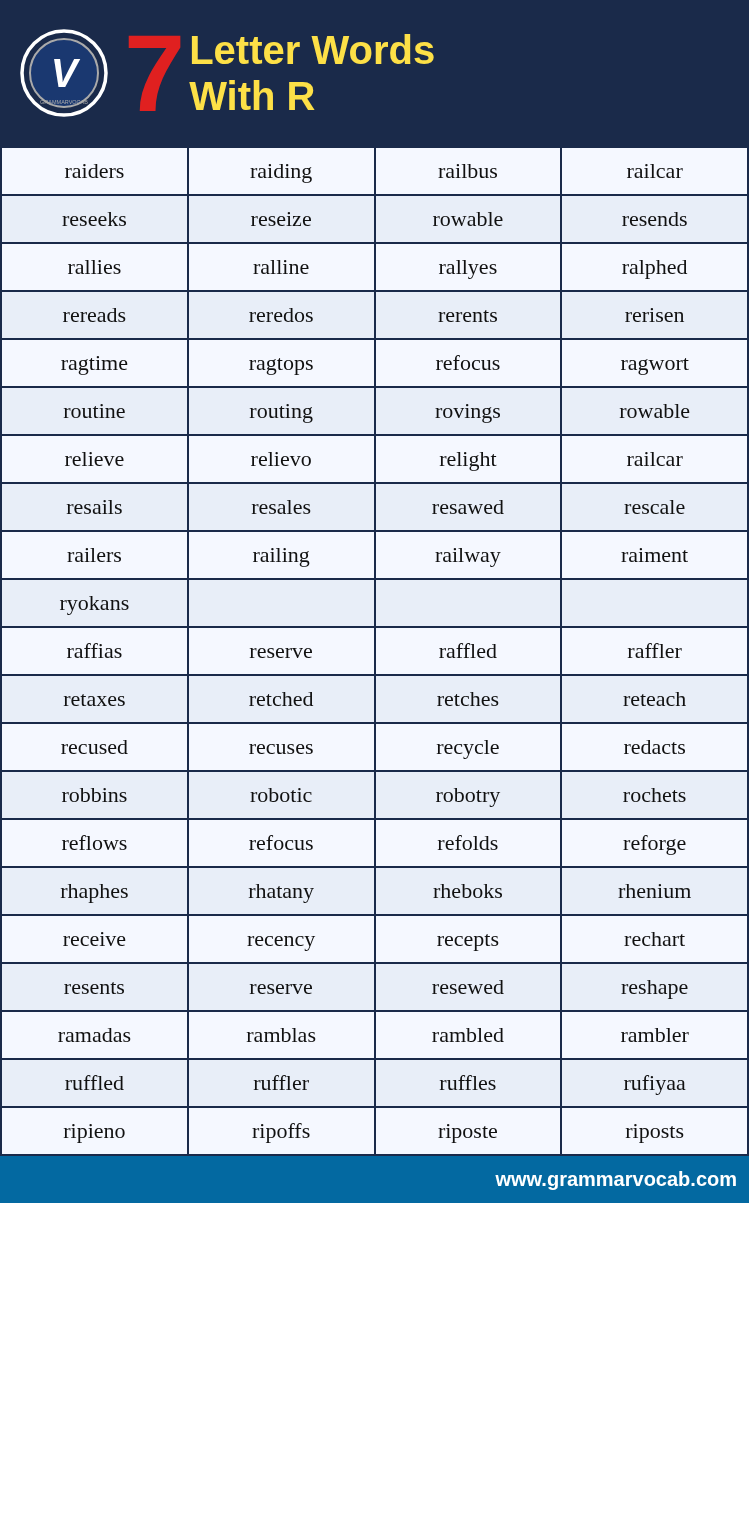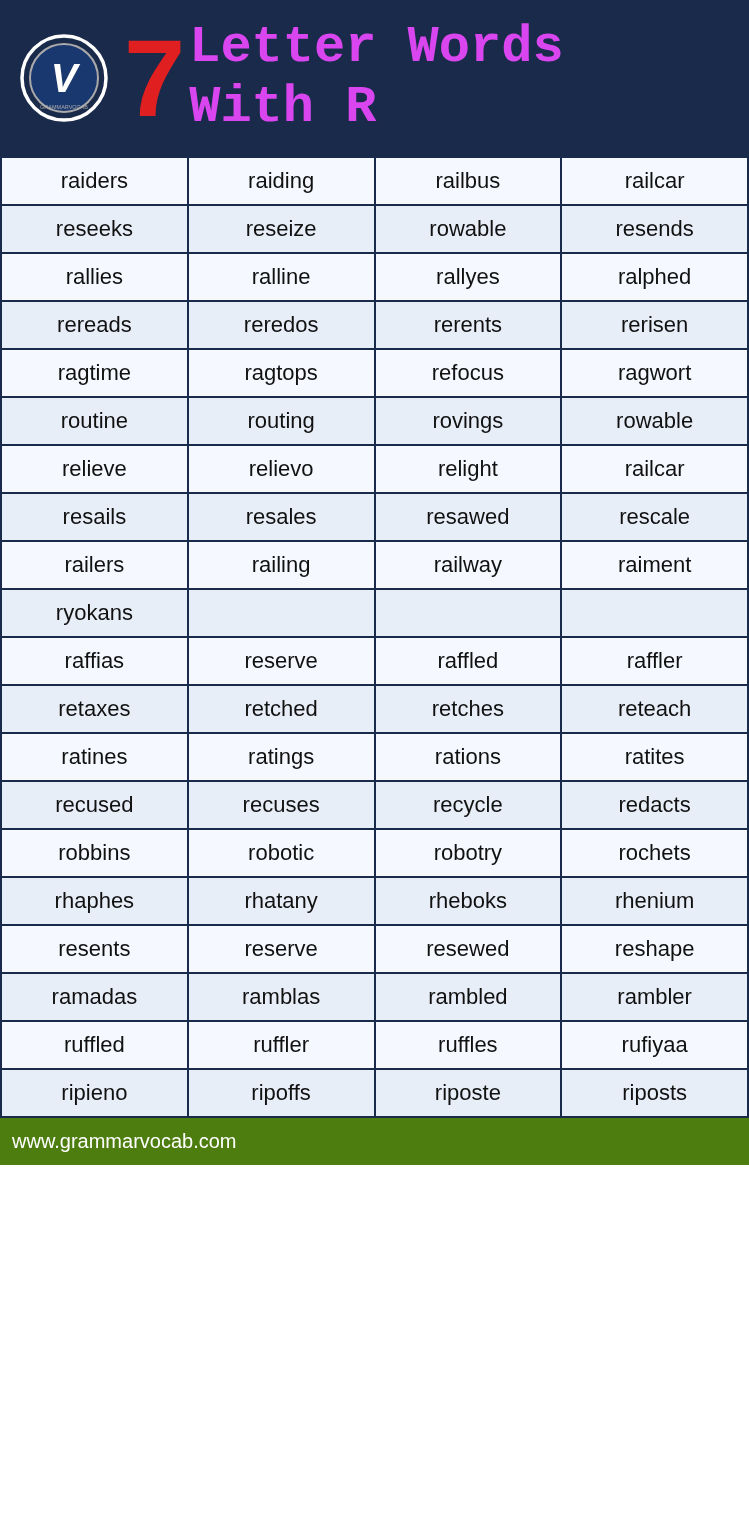--- a/index.html
+++ b/index.html
@@ -26,31 +26,32 @@
 
     .big-seven {
       font-size: 110px;
       font-weight: 900;
       color: #e02020;
       line-height: 1;
       font-family: Arial Black, Arial, sans-serif;
     }
 
     .title-text {
-      font-size: 52px;
+      font-size: 40px;
       font-weight: 900;
-      color: #d946ef;
+      color: #fde047;
       line-height: 1.15;
-      font-family: Liberation Mono, monospace;
+      font-family: Liberation Sans, sans-serif;
     }
 
     
     .word-table {
       width: 100%;
       border-collapse: collapse;
+      font-family: Liberation Serif, serif;
     }
 
     .word-table td {
       border: 2px solid #1a2a4a;
       text-align: center;
       font-size: 22px;
       font-weight: 500;
       padding: 10px 4px;
       width: 25%;
       color: #111;
@@ -59,26 +60,26 @@
     .word-table tr:nth-child(odd) td {
       background: #f5f8ff;
     }
 
     .word-table tr:nth-child(even) td {
       background: #e8eef8;
     }
 
     
     .footer {
-      background: #4d7c0f;
-      text-align: left;
+      background: #0369a1;
+      text-align: right;
       padding: 12px;
       color: #fff;
       font-size: 20px;
-      font-weight: 400;
+      font-weight: 700;
     }
 
     
     .logo-svg-wrap {
       width: 88px;
       height: 88px;
       flex-shrink: 0;
     }
   </style>
 </head>
@@ -176,44 +177,50 @@
         <td>raffled</td>
         <td>raffler</td>
       </tr>
       <tr>
         <td>retaxes</td>
         <td>retched</td>
         <td>retches</td>
         <td>reteach</td>
       </tr>
       <tr>
-        <td>ratines</td>
-        <td>ratings</td>
-        <td>rations</td>
-        <td>ratites</td>
-      </tr>
-      <tr>
         <td>recused</td>
         <td>recuses</td>
         <td>recycle</td>
         <td>redacts</td>
       </tr>
       <tr>
         <td>robbins</td>
         <td>robotic</td>
         <td>robotry</td>
         <td>rochets</td>
       </tr>
       <tr>
+        <td>reflows</td>
+        <td>refocus</td>
+        <td>refolds</td>
+        <td>reforge</td>
+      </tr>
+      <tr>
         <td>rhaphes</td>
         <td>rhatany</td>
         <td>rheboks</td>
         <td>rhenium</td>
       </tr>
       <tr>
+        <td>receive</td>
+        <td>recency</td>
+        <td>recepts</td>
+        <td>rechart</td>
+      </tr>
+      <tr>
         <td>resents</td>
         <td>reserve</td>
         <td>resewed</td>
         <td>reshape</td>
       </tr>
       <tr>
         <td>ramadas</td>
         <td>ramblas</td>
         <td>rambled</td>
         <td>rambler</td>

